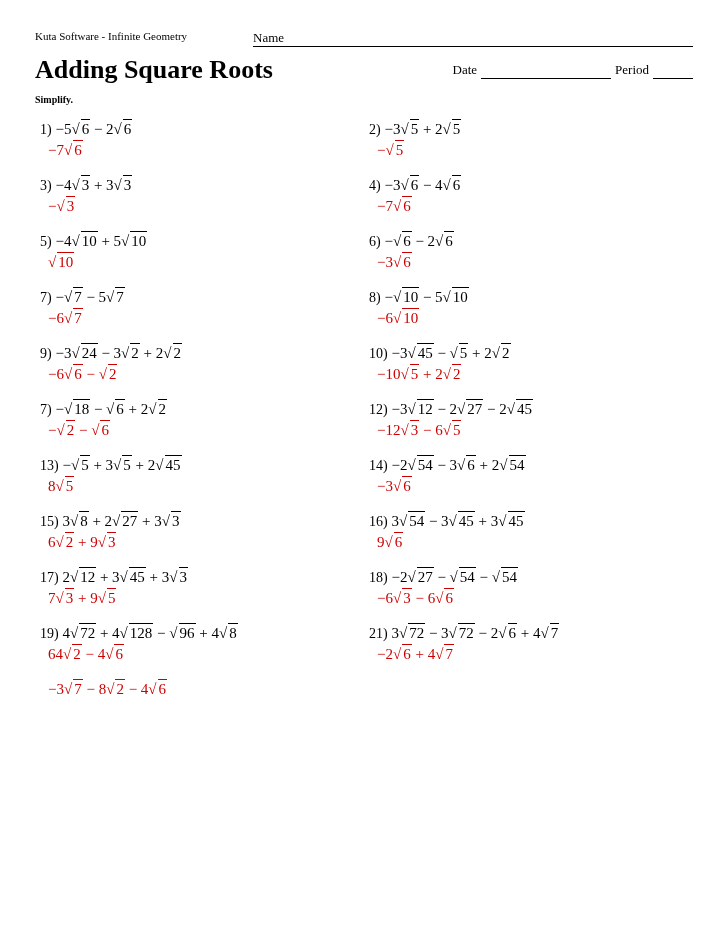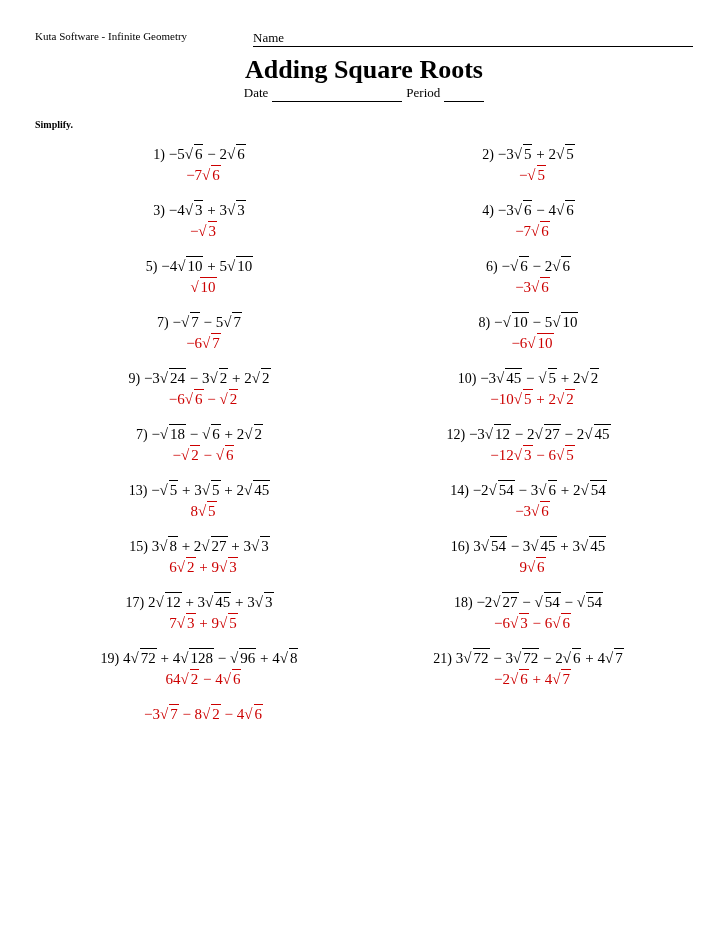--- a/index.html
+++ b/index.html
@@ -18,37 +18,35 @@
       align-items: flex-start;
       margin-bottom: 8px;
     }
     .software-name { font-size: 11px; }
     .name-line { font-size: 13px; }
     .name-line span { display: inline-block; width: 220px; border-bottom: 1px solid #000; margin-left: 0; }
     .title-row {
       display: flex;
       justify-content: space-between;
       align-items: center;
-      margin-bottom: 17px;
-      flex-direction: column;
+      margin-bottom: 9px;
     }
     .page-title { font-size: 26px; font-weight: bold; }
     .date-period { font-size: 13px; display: flex; gap: 4px; }
     .date-period .date-line { display: inline-block; width: 130px; border-bottom: 1px solid #000; margin-left: 4px; }
     .date-period .period-line { display: inline-block; width: 40px; border-bottom: 1px solid #000; margin-left: 4px; }
     .simplify { font-weight: bold; font-size: 10px; margin-bottom: 10px; }
     .problems-grid {
       display: grid;
       grid-template-columns: 1fr 1fr;
       gap: 0;
     }
     .problem-cell {
       padding: 4px 5px 10px 5px;
       min-height: 56px;
-      text-align: center;
     }
     .problem-number { font-size: 14px; }
     .problem-expr { font-size: 15px; margin-bottom: 2px; }
     .answer { color: #c00; font-size: 15px; margin-left: 8px; }
     .radical {
       display: inline-block;
       border-top: 1.5px solid currentColor;
       padding: 0 1px;
       margin-left: 1px;
       font-size: 15px;

